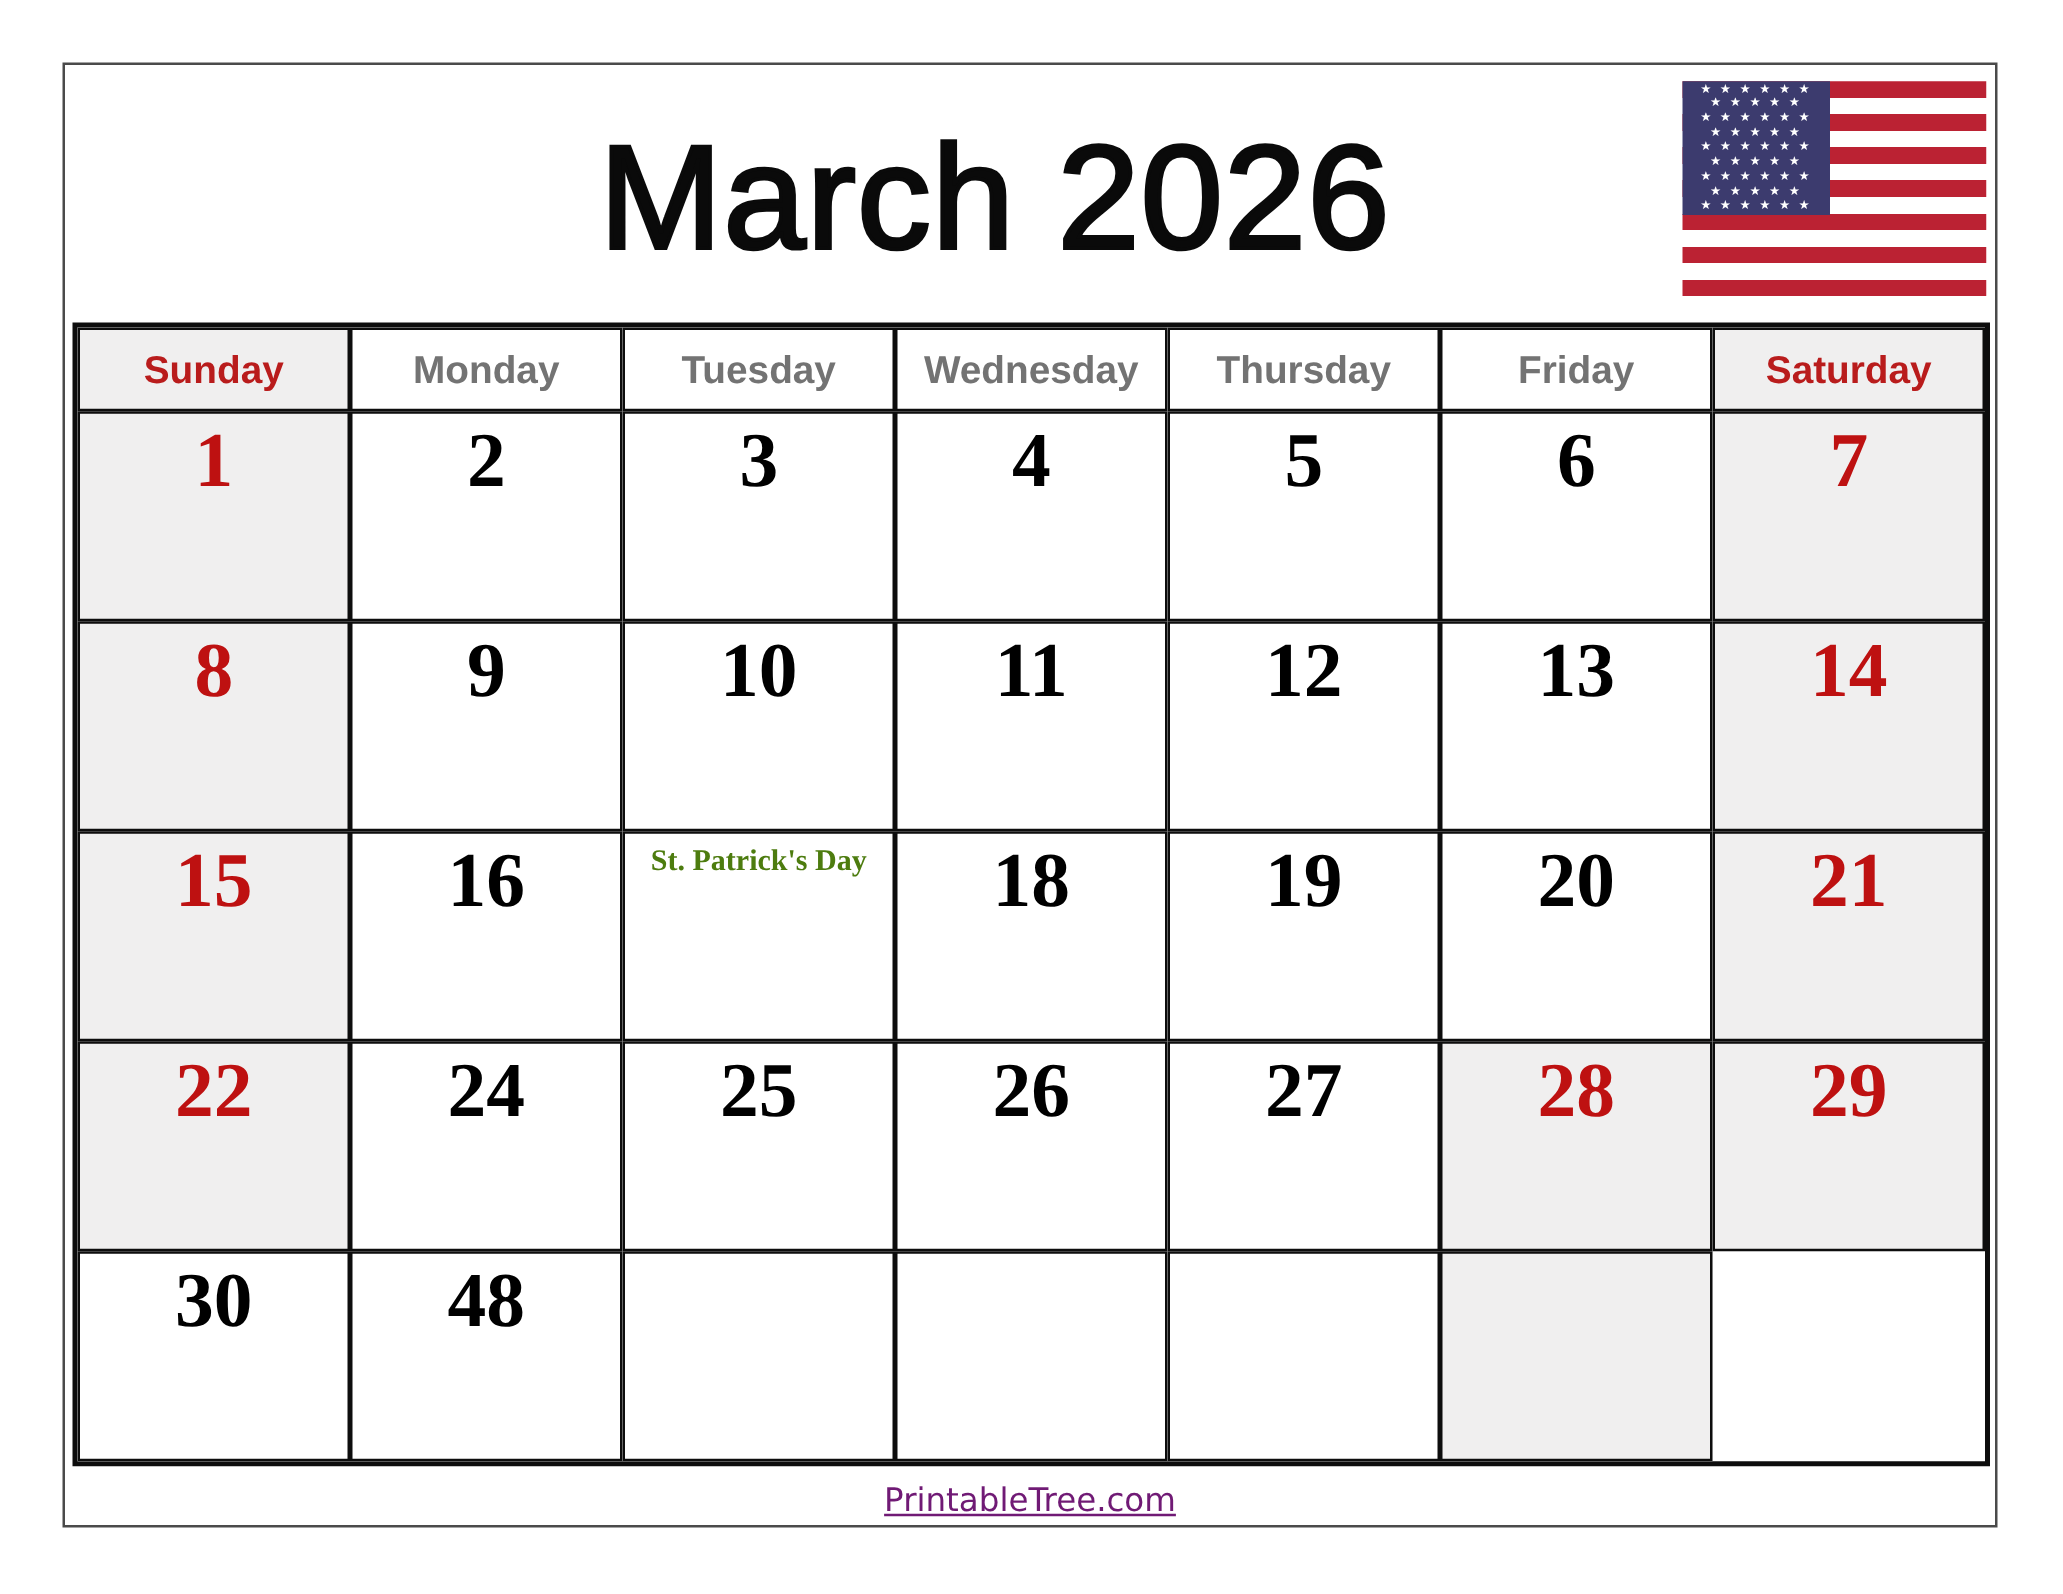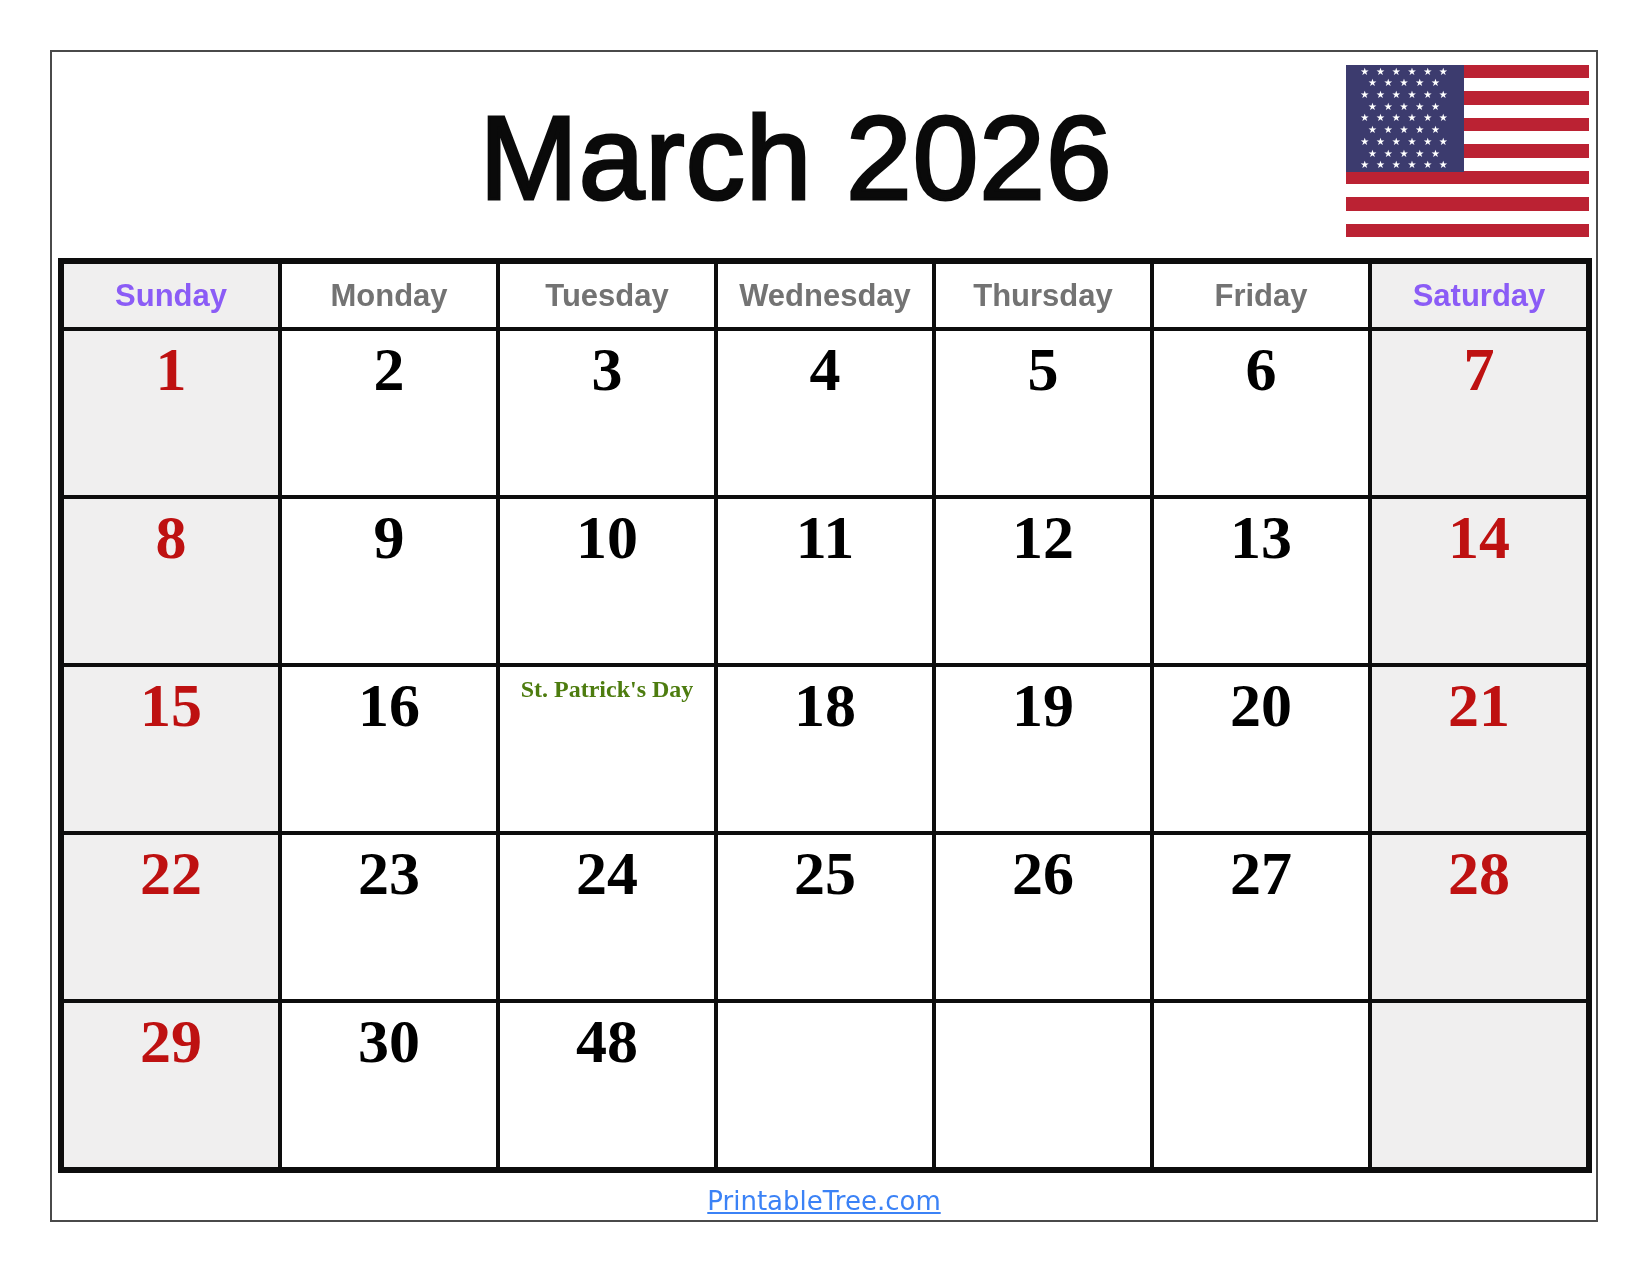--- a/index.html
+++ b/index.html
@@ -76,21 +76,21 @@
     background: #ffffff;
   }
   .hcell {
     display: flex;
     align-items: center;
     justify-content: center;
     font-weight: bold;
     font-size: 31px;
     color: #737373;
   }
-  .hcell.weekend { color: #8b5cf6; background: #f0efef; }
+  .hcell.weekend { color: #b91c1c; background: #f0efef; }
   .cell { text-align: center; padding-top: 6px; }
   .cell.weekend { background: #f0efef; }
   .num {
     font-family: "Liberation Serif", serif;
     font-weight: bold;
     font-size: 62px;
     line-height: 1.05;
     color: #000000;
   }
   .cell.weekend .num, .cell.holiday .num { color: #be1111; }
@@ -104,21 +104,21 @@
   }
   
   .footer {
     position: absolute;
     bottom: 4px; left: 0; right: 0;
     text-align: center;
     font-family: "DejaVu Sans", sans-serif;
     font-size: 26px;
   }
   .footer a, .footer .link {
-    color: #3b82f6;
+    color: #701a75;
     text-decoration: underline;
     cursor: pointer;
   }
 </style>
 </head>
 <body>
 
 <div class="page">
 
   <div class="title">March 2026</div>
@@ -231,24 +231,20 @@
     <div class="cell weekend">
         <div class="num">21</div>
         <div class="hol"></div>
       </div>
 
     <div class="cell weekend">
         <div class="num">22</div>
         <div class="hol"></div>
       </div>
     <div class="cell">
-        <div class="num">23</div>
-        <div class="hol"></div>
-      </div>
-    <div class="cell">
         <div class="num">24</div>
         <div class="hol"></div>
       </div>
     <div class="cell">
         <div class="num">25</div>
         <div class="hol"></div>
       </div>
     <div class="cell">
         <div class="num">26</div>
         <div class="hol"></div>

